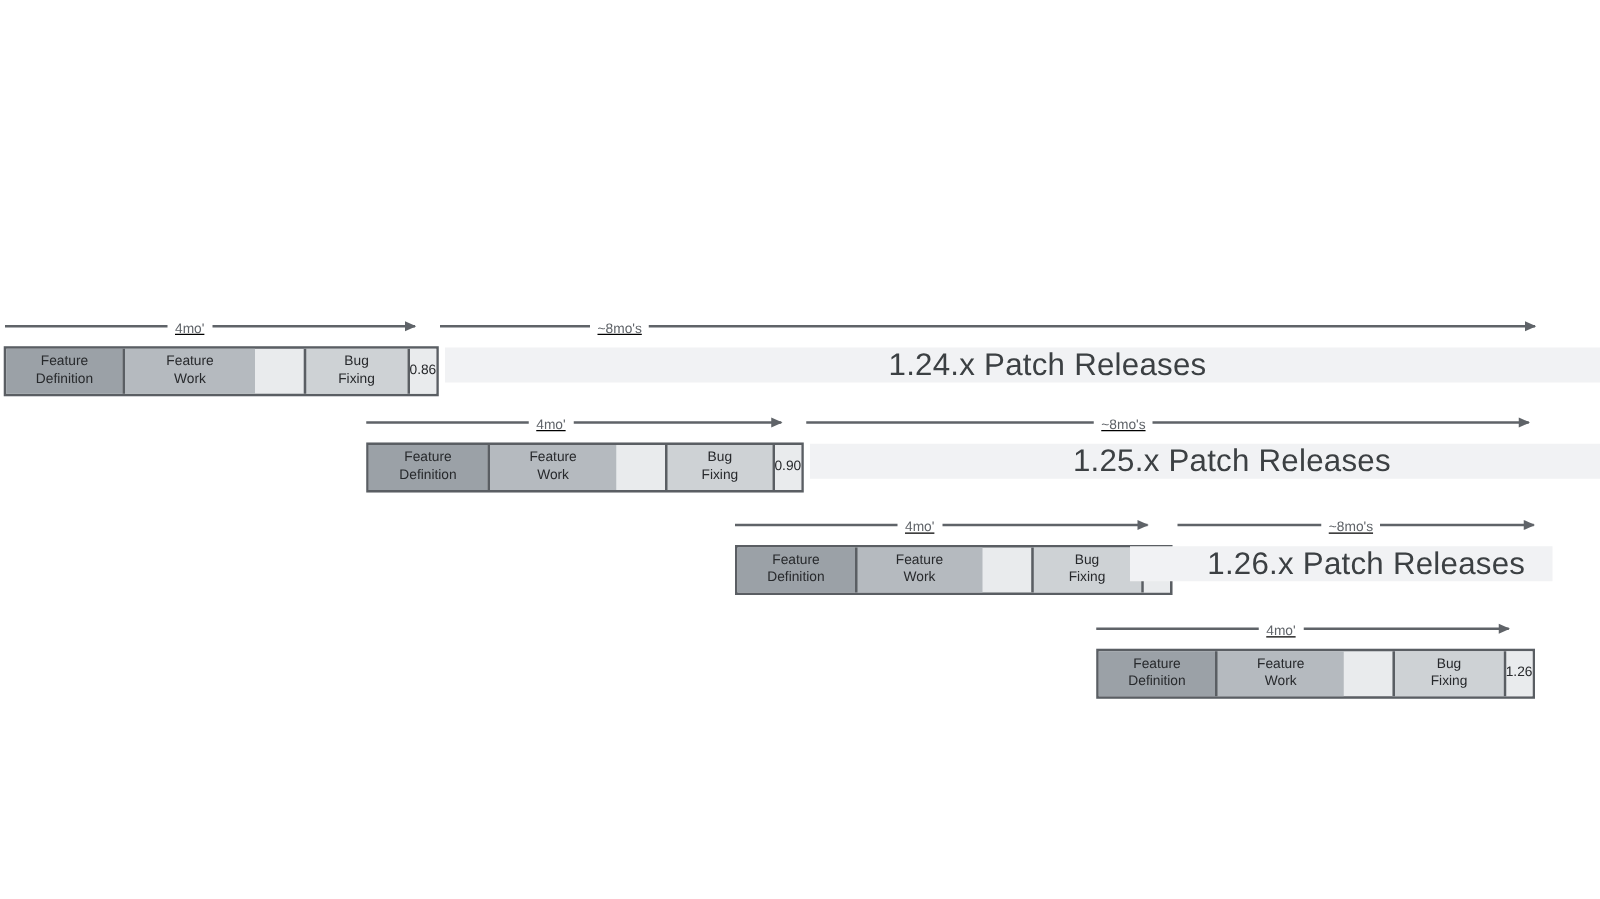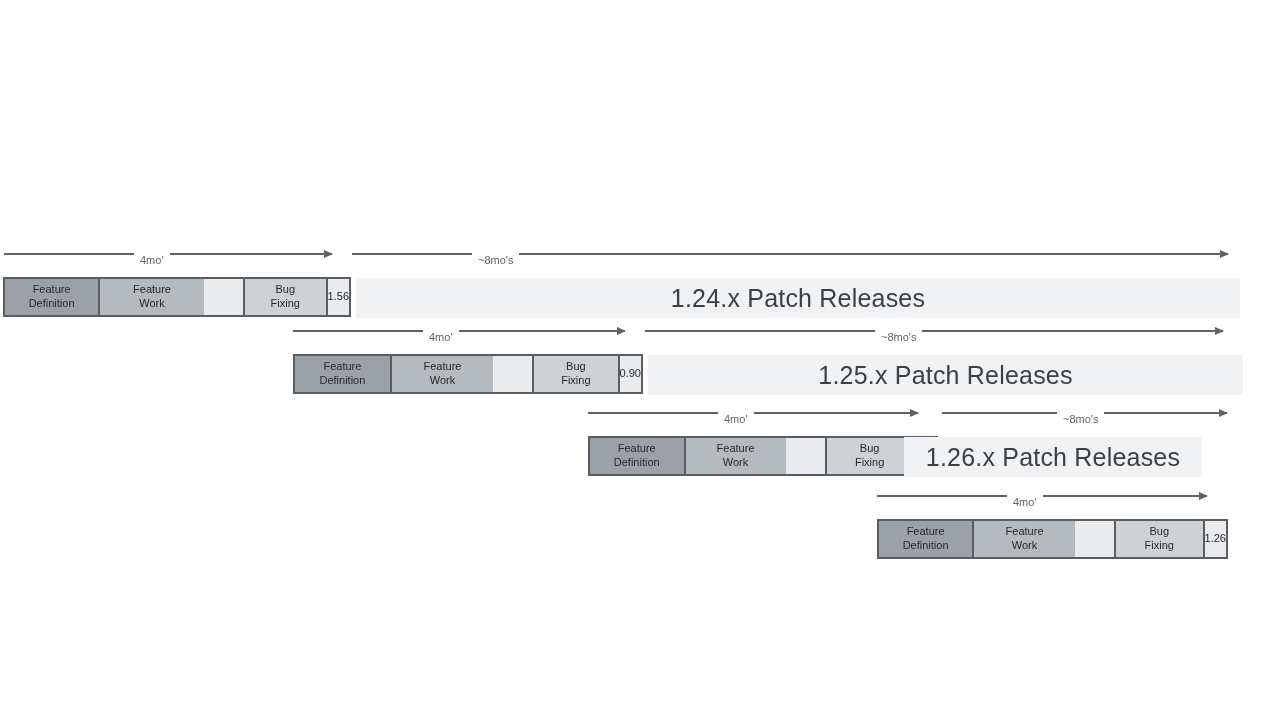--- a/index.html
+++ b/index.html
@@ -10,21 +10,22 @@
     overflow: hidden;
     position: relative;
   }
   .stage { position: absolute; left: 0; top: 0; width: 1280px; height: 719px; }
 
   
   .arrow {
     position: absolute;
     height: 16px;
     display: flex;
-    align-items: flex-start;
+    align-items: center;
+    text-decoration: underline;
   }
   .seg { height: 1.5px; background: var(--line); }
   .seg-left  { width: 130px; }
   .seg-right { flex: 1; position: relative; }
   .seg-right::after {
     content: "";
     position: absolute;
     right: -1px; top: 50%;
     transform: translateY(-50%);
     width: 0; height: 0;
@@ -83,28 +84,29 @@
   .p2 { background: var(--bug-fixing-fill); margin-left: 39px; }
   .ver { background: var(--version-box-fill); flex: 1; }
   .boxes-1 .p0 { width: 97px; }  .boxes-1 .p1 { width: 110px; } .boxes-1 .p2 { width: 86px; }
   .boxes-2 .p0 { width: 100px; } .boxes-2 .p1 { width: 109px; } .boxes-2 .p2 { width: 90px; }
   .boxes-3 .p0 { width: 99px; }  .boxes-3 .p1 { width: 108px; } .boxes-3 .p2 { width: 93px; }
   .boxes-4 .p0 { width: 100px; } .boxes-4 .p1 { width: 110px; } .boxes-4 .p2 { width: 95px; }
 
   
   .band {
     position: absolute;
-    height: 40px;
+    height: 28px;
     background: var(--patch-band-fill);
     display: flex;
     align-items: center;
     justify-content: center;
     font-size: 25px;
     color: var(--band-text);
     letter-spacing: 0.2px;
+    padding-left: 40px;
   }
   .band-1 { left: 356px; top: 278px; width: 884px; }
   .band-2 { left: 648px; top: 355px; width: 595px; }
   .band-3 { left: 904px; top: 437px; width: 298px; }
 </style>
 </head>
 <body>
 
 <div class="stage">
 
@@ -118,21 +120,21 @@
     <span class="arrow-label">~8mo's</span>
     <div class="seg seg-right"></div>
   </div>
   <div class="boxes boxes-1">
     <div class="phase p0">Feature
 Definition</div>
     <div class="phase p1">Feature
 Work</div>
     <div class="phase p2">Bug
 Fixing</div>
-    <div class="phase ver">1.56</div>
+    <div class="phase ver">0.86</div>
   </div>
   <div class="band band-1">1.24.x Patch Releases</div>
 
   <div class="arrow dev-arrow-2">
     <div class="seg seg-left"></div>
     <span class="arrow-label">4mo'</span>
     <div class="seg seg-right"></div>
   </div>
   <div class="arrow patch-arrow-2">
     <div class="seg seg-left"></div>

